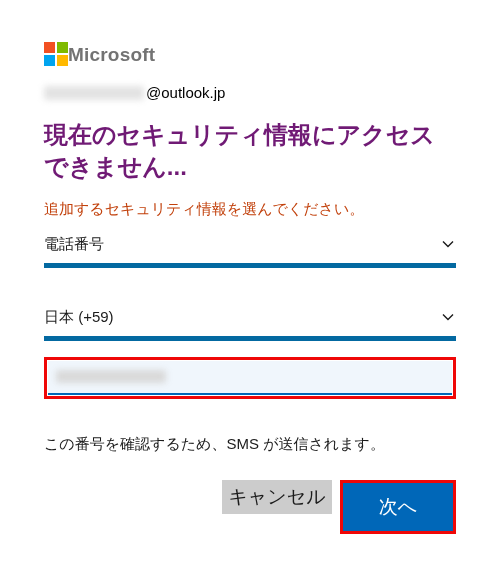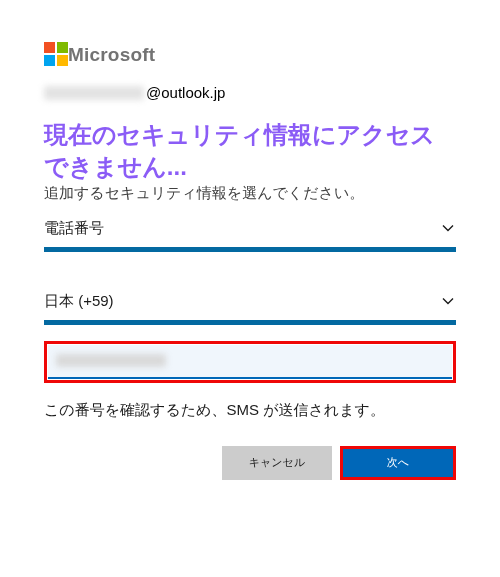--- a/index.html
+++ b/index.html
@@ -52,26 +52,26 @@
     background: #e3e3e3;
     filter: blur(3px);
     border-radius: 2px;
     margin-right: 2px;
   }
   h1.title {
     margin: 18px 0 0 0;
     font-size: 24px;
     font-weight: 600;
     line-height: 1.35;
-    color: #8b5cf6;
+    color: #701a75;
   }
   .subtitle {
-    margin-top: 0;
-    font-size: 15px;
-    color: #404040;
+    margin-top: 16px;
+    font-size: 15px;
+    color: #c2410c;
   }
   .select-row {
     position: relative;
     margin-top: 8px;
     height: 36px;
     border-bottom: 5px solid #0369a1;
     display: flex;
     align-items: center;
     cursor: pointer;
   }
@@ -107,57 +107,57 @@
   }
   .phone-field .blur-val {
     display: inline-block;
     width: 110px;
     height: 13px;
     background: #d9d9d9;
     filter: blur(3px);
     border-radius: 2px;
   }
   .helper {
-    margin-top: 18px;
+    margin-top: 36px;
     font-size: 15px;
     color: #1b1b1b;
   }
   .button-row {
     margin-top: 26px;
     display: flex;
     justify-content: flex-end;
     gap: 8px;
   }
   .btn {
     min-width: 110px;
     height: 34px;
     display: flex;
     align-items: center;
     justify-content: center;
-    font-size: 11px;
+    font-size: 19px;
     box-sizing: border-box;
     cursor: pointer;
   }
   .btn-cancel {
     background: #cccccc;
     color: #1b1b1b;
     border: none;
   }
   .btn-next-wrap {
     border: 3px solid #ef0707;
     padding: 0;
     display: inline-block;
   }
   .btn-next {
     background: #0067b8;
     color: #ffffff;
     border: none;
     font-weight: 400;
     width: 110px;
-    height: 28px;
+    height: 48px;
   }
 </style>
 </head>
 <body>
 
 <div class="page">
 
   <div class="logo-row">
     <div class="ms-logo">
       <div class="sq-r"></div>

